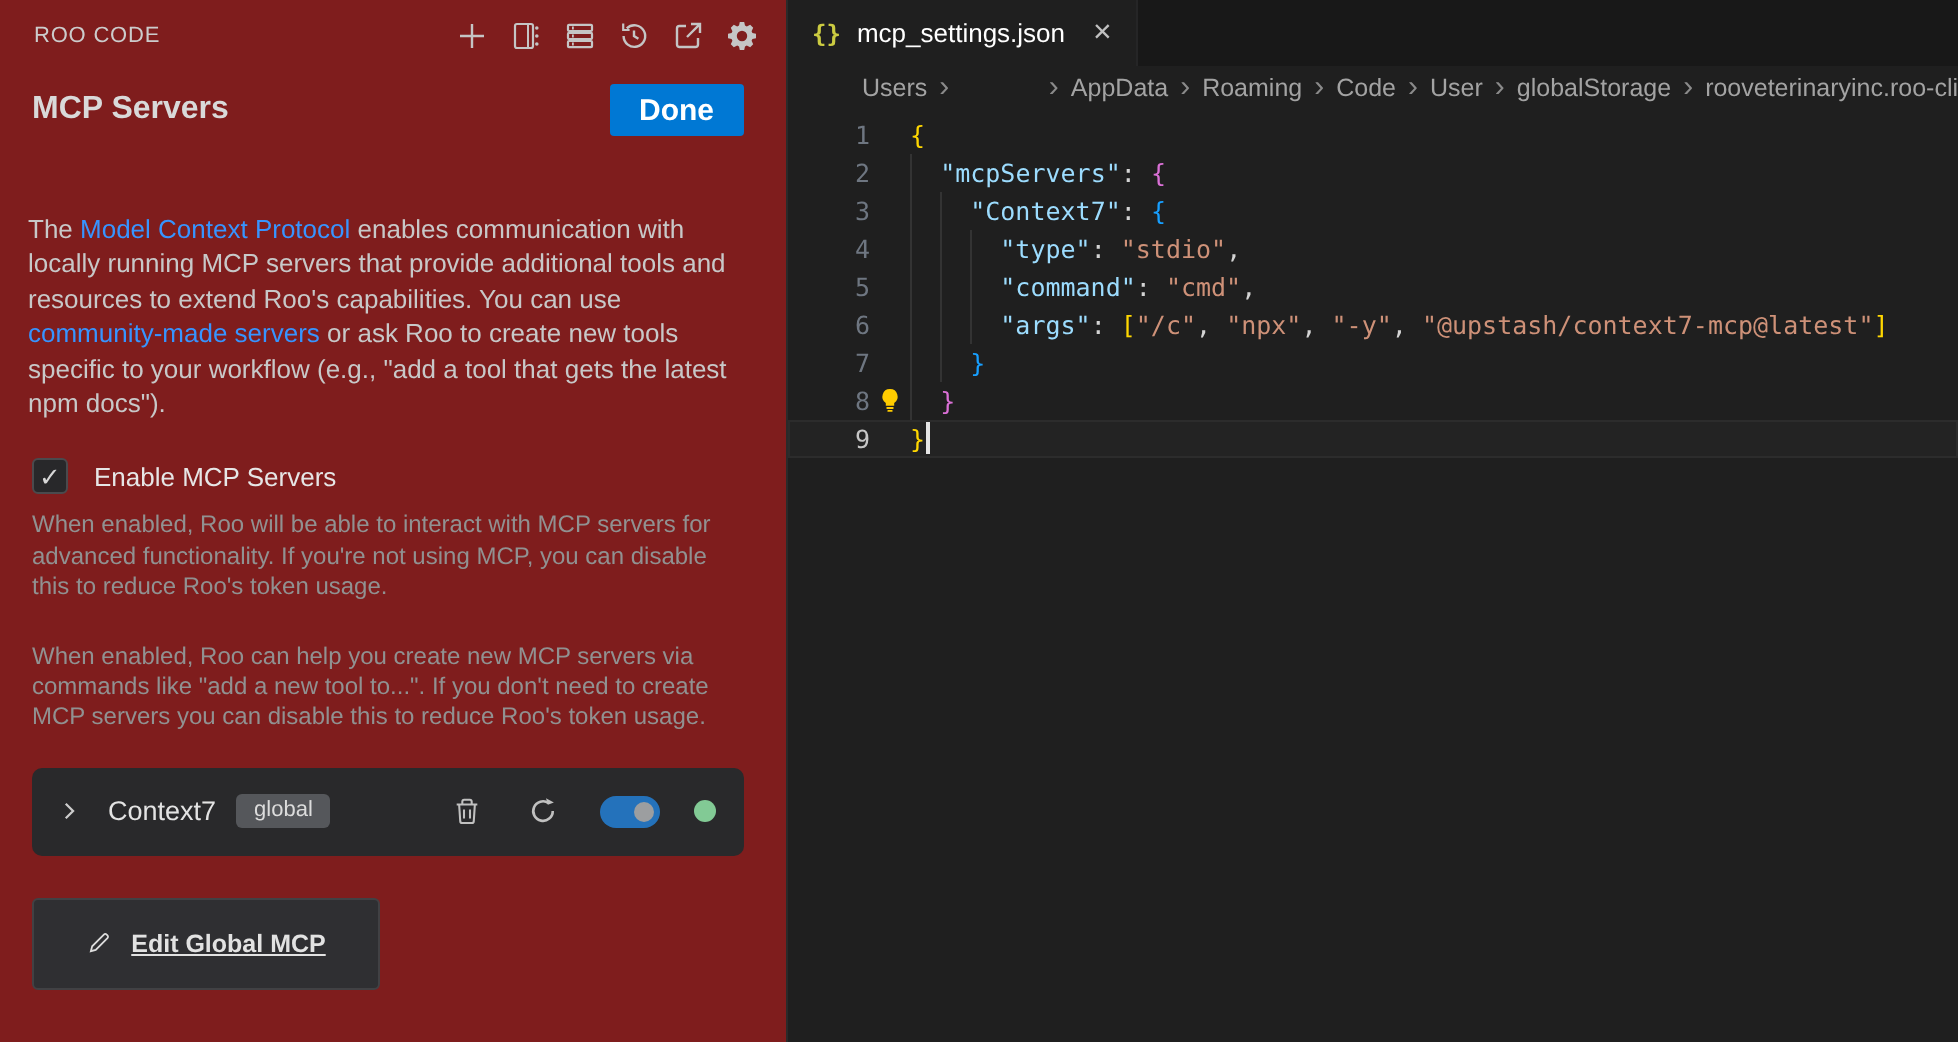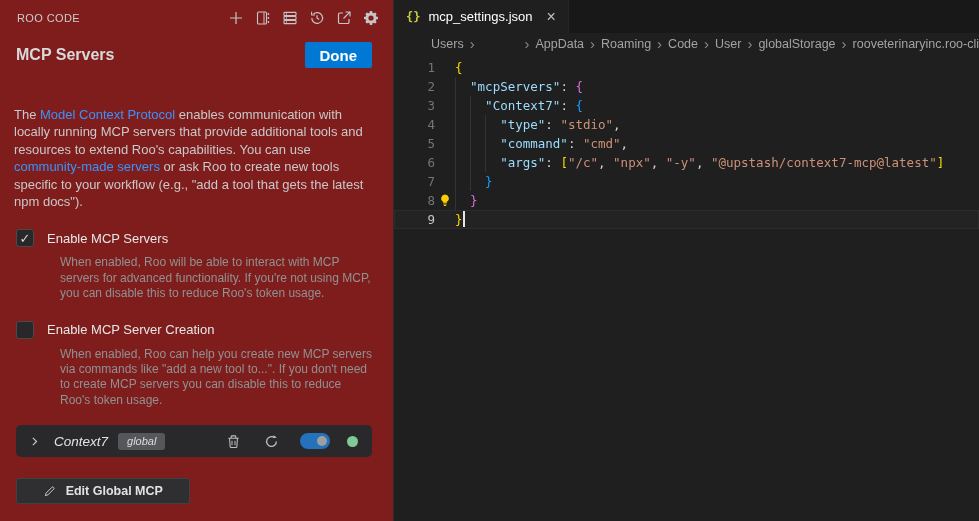--- a/index.html
+++ b/index.html
@@ -37,44 +37,44 @@
   .check-section { padding:0 21px 0 16px; }
   .section-1 { margin-top:19px; }
   .section-2 { margin-top:19px; }
   .check-row { display:flex; align-items:center; gap:13px; }
   .checkbox {
     width:18px; height:18px; flex-shrink:0; border:1px solid #4a4a4d; border-radius:3px;
     background:#28282a; color:#d7d7d7; display:flex; align-items:center; justify-content:center;
     font-size:13px; line-height:1; cursor:pointer;
   }
   .check-label { font-weight:400; font-size:13px; color:#e6e6e6; }
-  .check-desc { margin-top:8px; font-size:12px; line-height:15.4px; color:#919191;margin-left:44px; }
+  .check-desc { margin-top:8px; font-size:12px; line-height:15.4px; color:#919191; }
 
   .server-row {
-    margin:17px 21px 0 16px; background:#29292b; border-radius:5px; height:32px;
-    display:flex; align-items:center; padding:0 14px 0 12px;font-style:italic;
+    margin:17px 21px 0 16px; background:#29292b; border-radius:5px; height:44px;
+    display:flex; align-items:center; padding:0 14px 0 12px;
   }
   .chevron { display:flex; align-items:center; cursor:pointer; margin-right:13px; }
   .server-name { font-size:13.5px; color:#e3e3e3; }
   .badge {
     background:#55575b; color:#dcdcdc; font-size:11px; padding:3px 9px;
     border-radius:3px; margin-left:10px; line-height:1;
   }
   .row-spacer { flex:1; }
   .row-icon { display:flex; align-items:center; cursor:pointer; }
   .restart { margin-left:23px; }
   .toggle { margin-left:21px; width:30px; height:16px; border-radius:8px; background:#2472bb; position:relative; cursor:pointer; }
   .toggle .knob { position:absolute; right:3px; top:3px; width:10px; height:10px; border-radius:50%; background:#9c9ea0; }
   .status-dot { margin-left:17px; width:11px; height:11px; border-radius:50%; background:#82ca95; }
 
   .footer-btns { display:grid; grid-template-columns:1fr 1fr; gap:9px; margin:21px 21px 0 16px; }
   .edit-btn {
-    background:#2f2f32; border:1px solid #414144; border-radius:3px; height:26px;
+    background:#2f2f32; border:1px solid #414144; border-radius:3px; height:46px;
     color:#e2e2e2; font-family:"Liberation Sans",sans-serif; font-size:12.5px; font-weight:700;
-    display:flex; align-items:center; justify-content:center; gap:10px; cursor:pointer;
+    display:flex; align-items:center; justify-content:center; gap:10px; cursor:pointer;text-decoration:underline;
   }
 
   
   .editor { flex:1; min-width:0; background:#1f1f1f; border-left:1px solid #2a2a2a; display:flex; flex-direction:column; }
   .tabbar { height:33px; background:#181818; display:flex; flex-shrink:0; }
   .tab {
     background:#1f1f1f; display:flex; align-items:center; gap:8px; padding:0 12px;
     color:#ffffff; font-size:13px; cursor:pointer; border-right:1px solid #252526;
   }
   .json-glyph { color:#cbcb41; font-family:"DejaVu Sans Mono",monospace; font-size:12px; font-weight:700; }
@@ -169,24 +169,20 @@
 
     <div class="check-section section-1">
       <div class="check-row">
         <span class="checkbox">✓</span>
         <span class="check-label">Enable MCP Servers</span>
       </div>
       <div class="check-desc">When enabled, Roo will be able to interact with MCP servers for advanced functionality. If you're not using MCP, you can disable this to reduce Roo's token usage.</div>
     </div>
 
     <div class="check-section section-2">
-      <div class="check-row">
-        <span class="checkbox"></span>
-        <span class="check-label">Enable MCP Server Creation</span>
-      </div>
       <div class="check-desc">When enabled, Roo can help you create new MCP servers via commands like "add a new tool to...". If you don't need to create MCP servers you can disable this to reduce Roo's token usage.</div>
     </div>
 
     <div class="server-row">
       <span class="chevron">
         <svg viewBox="0 0 16 16" width="13" height="13">
             <path fill="none" stroke="#cccccc" stroke-width="1.4" d="M6 3.5L10.5 8 6 12.5"></path>
           </svg>
       </span>
       <span class="server-name">Context7</span>

